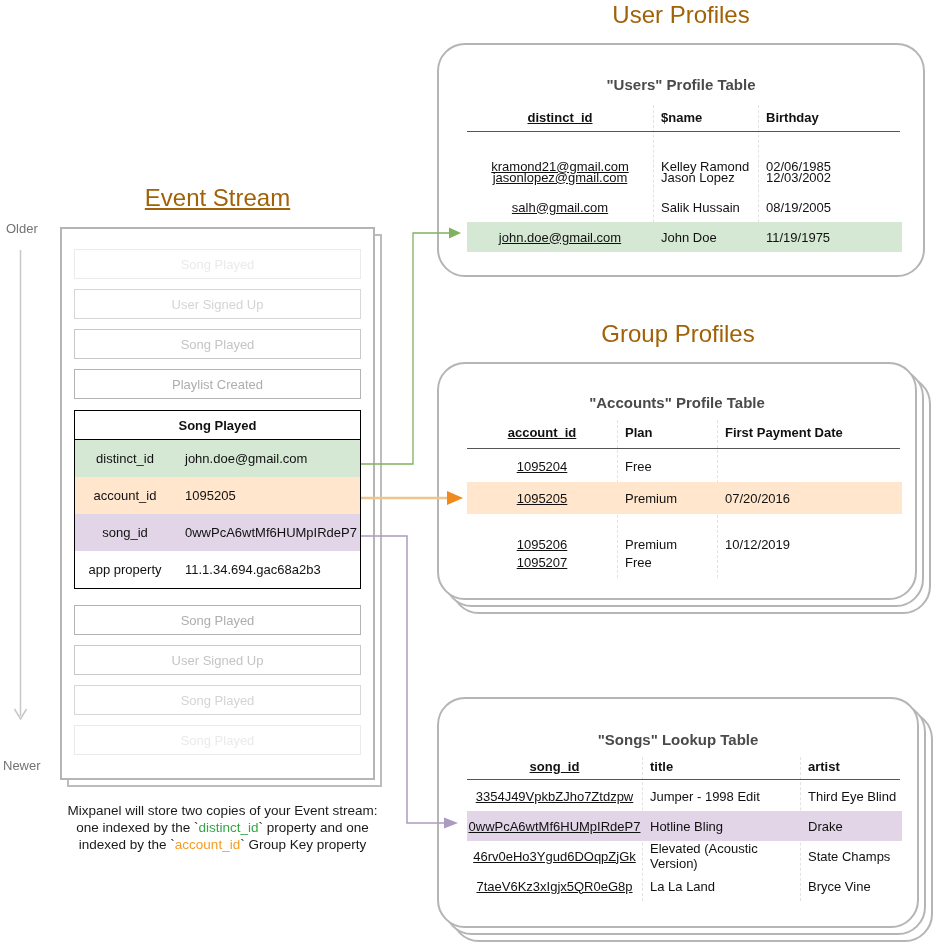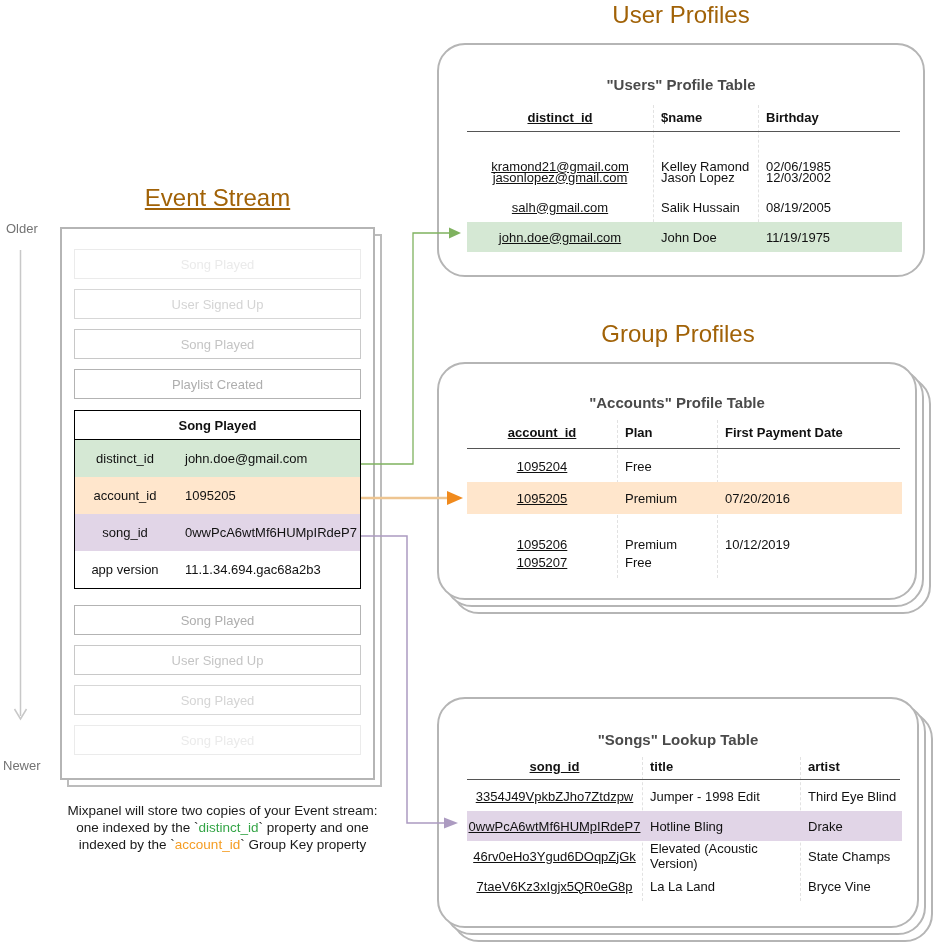--- a/index.html
+++ b/index.html
@@ -116,21 +116,21 @@
       </div>
       <div class="prop-row bg-orange">
         <span class="prop-key">account_id</span>
         <span class="prop-val">1095205</span>
       </div>
       <div class="prop-row bg-purple">
         <span class="prop-key">song_id</span>
         <span class="prop-val">0wwPcA6wtMf6HUMpIRdeP7</span>
       </div>
       <div class="prop-row">
-        <span class="prop-key">app version</span>
+        <span class="prop-key">app property</span>
         <span class="prop-val">11.1.34.694.gac68a2b3</span>
       </div>
     </div>
 
     <div class="evt op4" style="top:376px;">
         <span>Song Played</span>
       </div>
     <div class="evt op3" style="top:416px;">
         <span>User Signed Up</span>
       </div>

